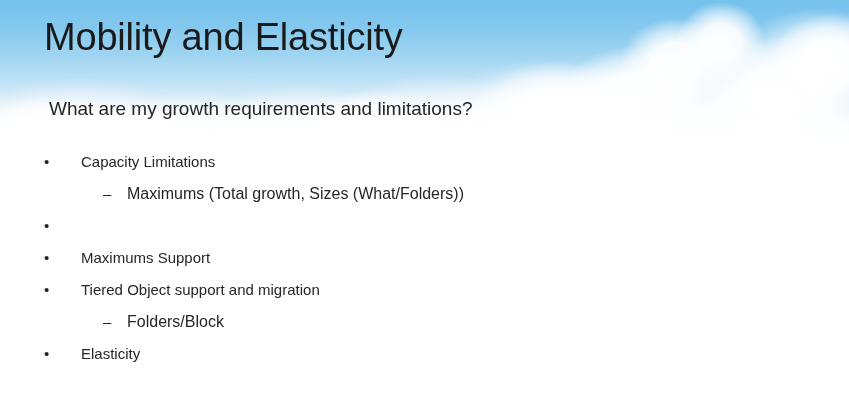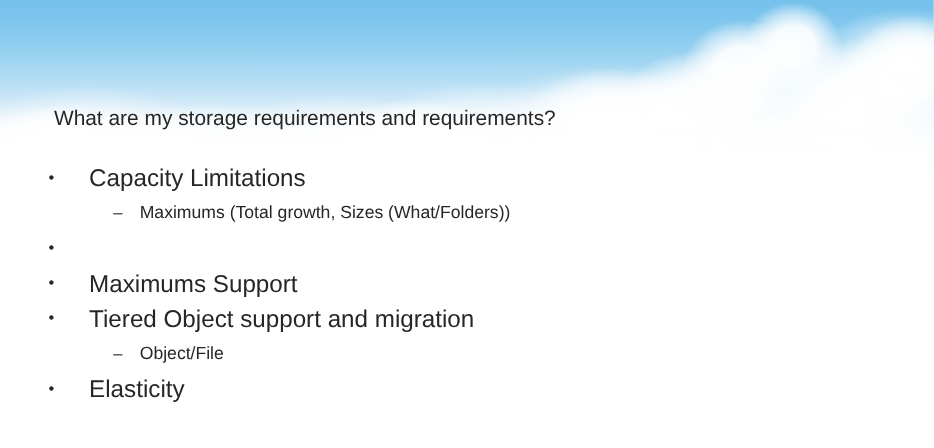--- a/index.html
+++ b/index.html
@@ -108,21 +108,21 @@
     height: 32px;
   }
   .row .marker {
     position: absolute;
     font-size: 16px;
     color: #262626;
     line-height: 32px;
   }
   .row .text {
     position: absolute;
-    font-size: 22px;
+    font-size: 15px;
     color: #262626;
     line-height: 32px;
     white-space: nowrap;
   }
   .lvl1 > .marker { left: 44px; font-size: 15px; }
   .lvl1 > .text   { left: 81px; }
   .lvl2 > .marker { left: 103px; font-size: 15px; }
   .lvl2 > .text   { left: 127px; font-size: 16px; }
 </style>
 </head>
@@ -147,22 +147,23 @@
     <div class="cloud" style="left:620px; top:18px; width:110px; height:90px;"></div>
     <div class="cloud" style="left:676px; top:2px; width:90px; height:80px;"></div>
     <div class="cloud-blur" style="left:600px; top:40px; width:260px; height:140px;"></div>
     <div class="cloud" style="left:700px; top:36px; width:160px; height:110px;"></div>
     <div class="cloud" style="left:770px; top:14px; width:120px; height:100px;"></div>
     <div class="cloud-blur" style="left:740px; top:8px; width:160px; height:90px;"></div>
 
     <div class="cloud-floor"></div>
   </div>
 
+  <div class="title">Mobility and Elasticity</div>
 
-  <div class="subtitle">What are my storage requirements and requirements?</div>
+  <div class="subtitle">What are my growth requirements and limitations?</div>
 
   <div class="bullets">
     <div class="row lvl1">
       <span class="marker">•</span>
       <span class="text">Capacity Limitations</span>
     </div>
     <div class="row lvl2">
       <span class="marker">–</span>
       <span class="text">Maximums (Total growth, Sizes (What/Folders))</span>
     </div>
@@ -172,21 +173,21 @@
     <div class="row lvl1">
       <span class="marker">•</span>
       <span class="text">Maximums Support</span>
     </div>
     <div class="row lvl1">
       <span class="marker">•</span>
       <span class="text">Tiered Object support and migration</span>
     </div>
     <div class="row lvl2">
       <span class="marker">–</span>
-      <span class="text">Object/File</span>
+      <span class="text">Folders/Block</span>
     </div>
     <div class="row lvl1">
       <span class="marker">•</span>
       <span class="text">Elasticity</span>
     </div>
   </div>
 
 </div>
 
 </body></html>

